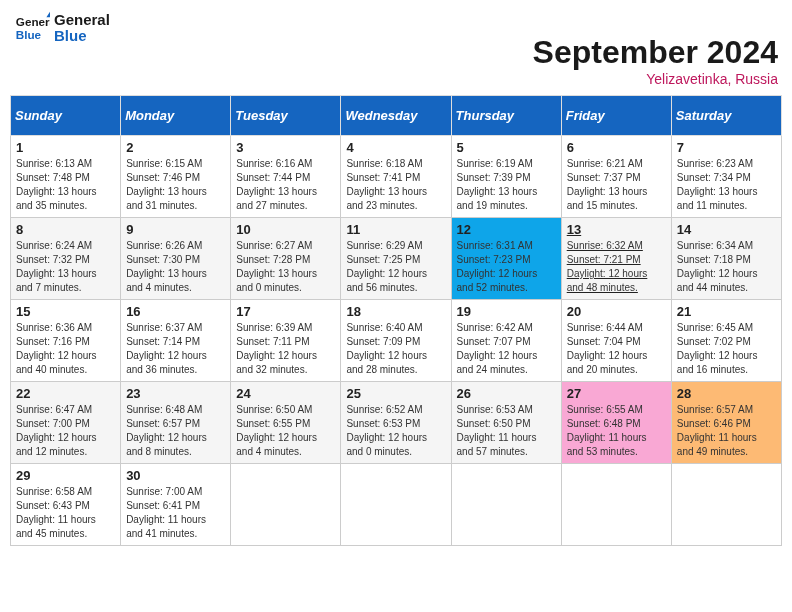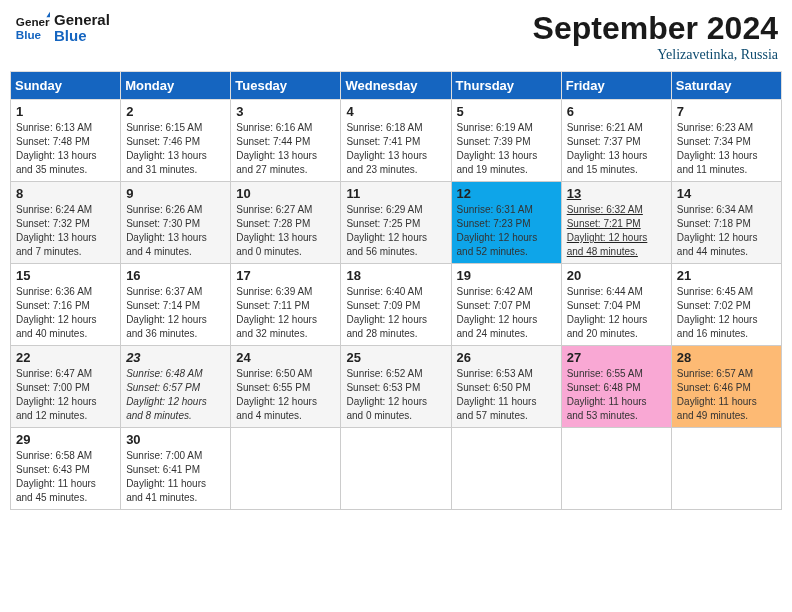--- a/index.html
+++ b/index.html
@@ -21,44 +21,45 @@
       display: flex;
       align-items: center;
     }
     .logo-icon {
       width: 36px;
       height: 36px;
       margin-right: 4px;
     }
     .title-block {
       text-align: right;
+      margin-top: 24px;
     }
     .month-title {
       font-size: 32px;
       font-weight: bold;
       color: #1a1a1a;
     }
     .location {
       font-size: 14px;
-      color: #0c4a6e;
+      color: #be185d;
       text-align: right;
-      font-family: Liberation Serif, serif;
     }
     .calendar {
       width: 100%;
       border-collapse: collapse;
     }
     .calendar th {
       background: #1565c0;
       color: #fff;
       font-size: 13px;
       font-weight: bold;
-      padding: 6px 4px;
+      padding: 12px 4px;
       text-align: left;
       border: 1px solid #ddd;
+      font-style: italic;
     }
     .calendar td {
       vertical-align: top;
       border: 1px solid #ccc;
       padding: 4px 5px;
       width: calc(100%/7);
       font-size: 10.5px;
       color: #222;
       min-height: 80px;
       background: #fff;
@@ -200,21 +201,21 @@
         <td>
         <span class="day-num">21</span>
         <span class="day-info">Sunrise: 6:45 AM<br>Sunset: 7:02 PM<br>Daylight: 12 hours and 16 minutes.</span>
       </td>
       </tr>
       <tr style="background: rgb(245, 245, 245);">
         <td style="background: rgb(245, 245, 245);">
         <span class="day-num">22</span>
         <span class="day-info">Sunrise: 6:47 AM<br>Sunset: 7:00 PM<br>Daylight: 12 hours and 12 minutes.</span>
       </td>
-        <td style="background: rgb(245, 245, 245); font-style: italic;">
+        <td style="background: rgb(245, 245, 245);">
         <span class="day-num">23</span>
         <span class="day-info">Sunrise: 6:48 AM<br>Sunset: 6:57 PM<br>Daylight: 12 hours and 8 minutes.</span>
       </td>
         <td style="background: rgb(245, 245, 245);">
         <span class="day-num">24</span>
         <span class="day-info">Sunrise: 6:50 AM<br>Sunset: 6:55 PM<br>Daylight: 12 hours and 4 minutes.</span>
       </td>
         <td style="background: rgb(245, 245, 245);">
         <span class="day-num">25</span>
         <span class="day-info">Sunrise: 6:52 AM<br>Sunset: 6:53 PM<br>Daylight: 12 hours and 0 minutes.</span>

